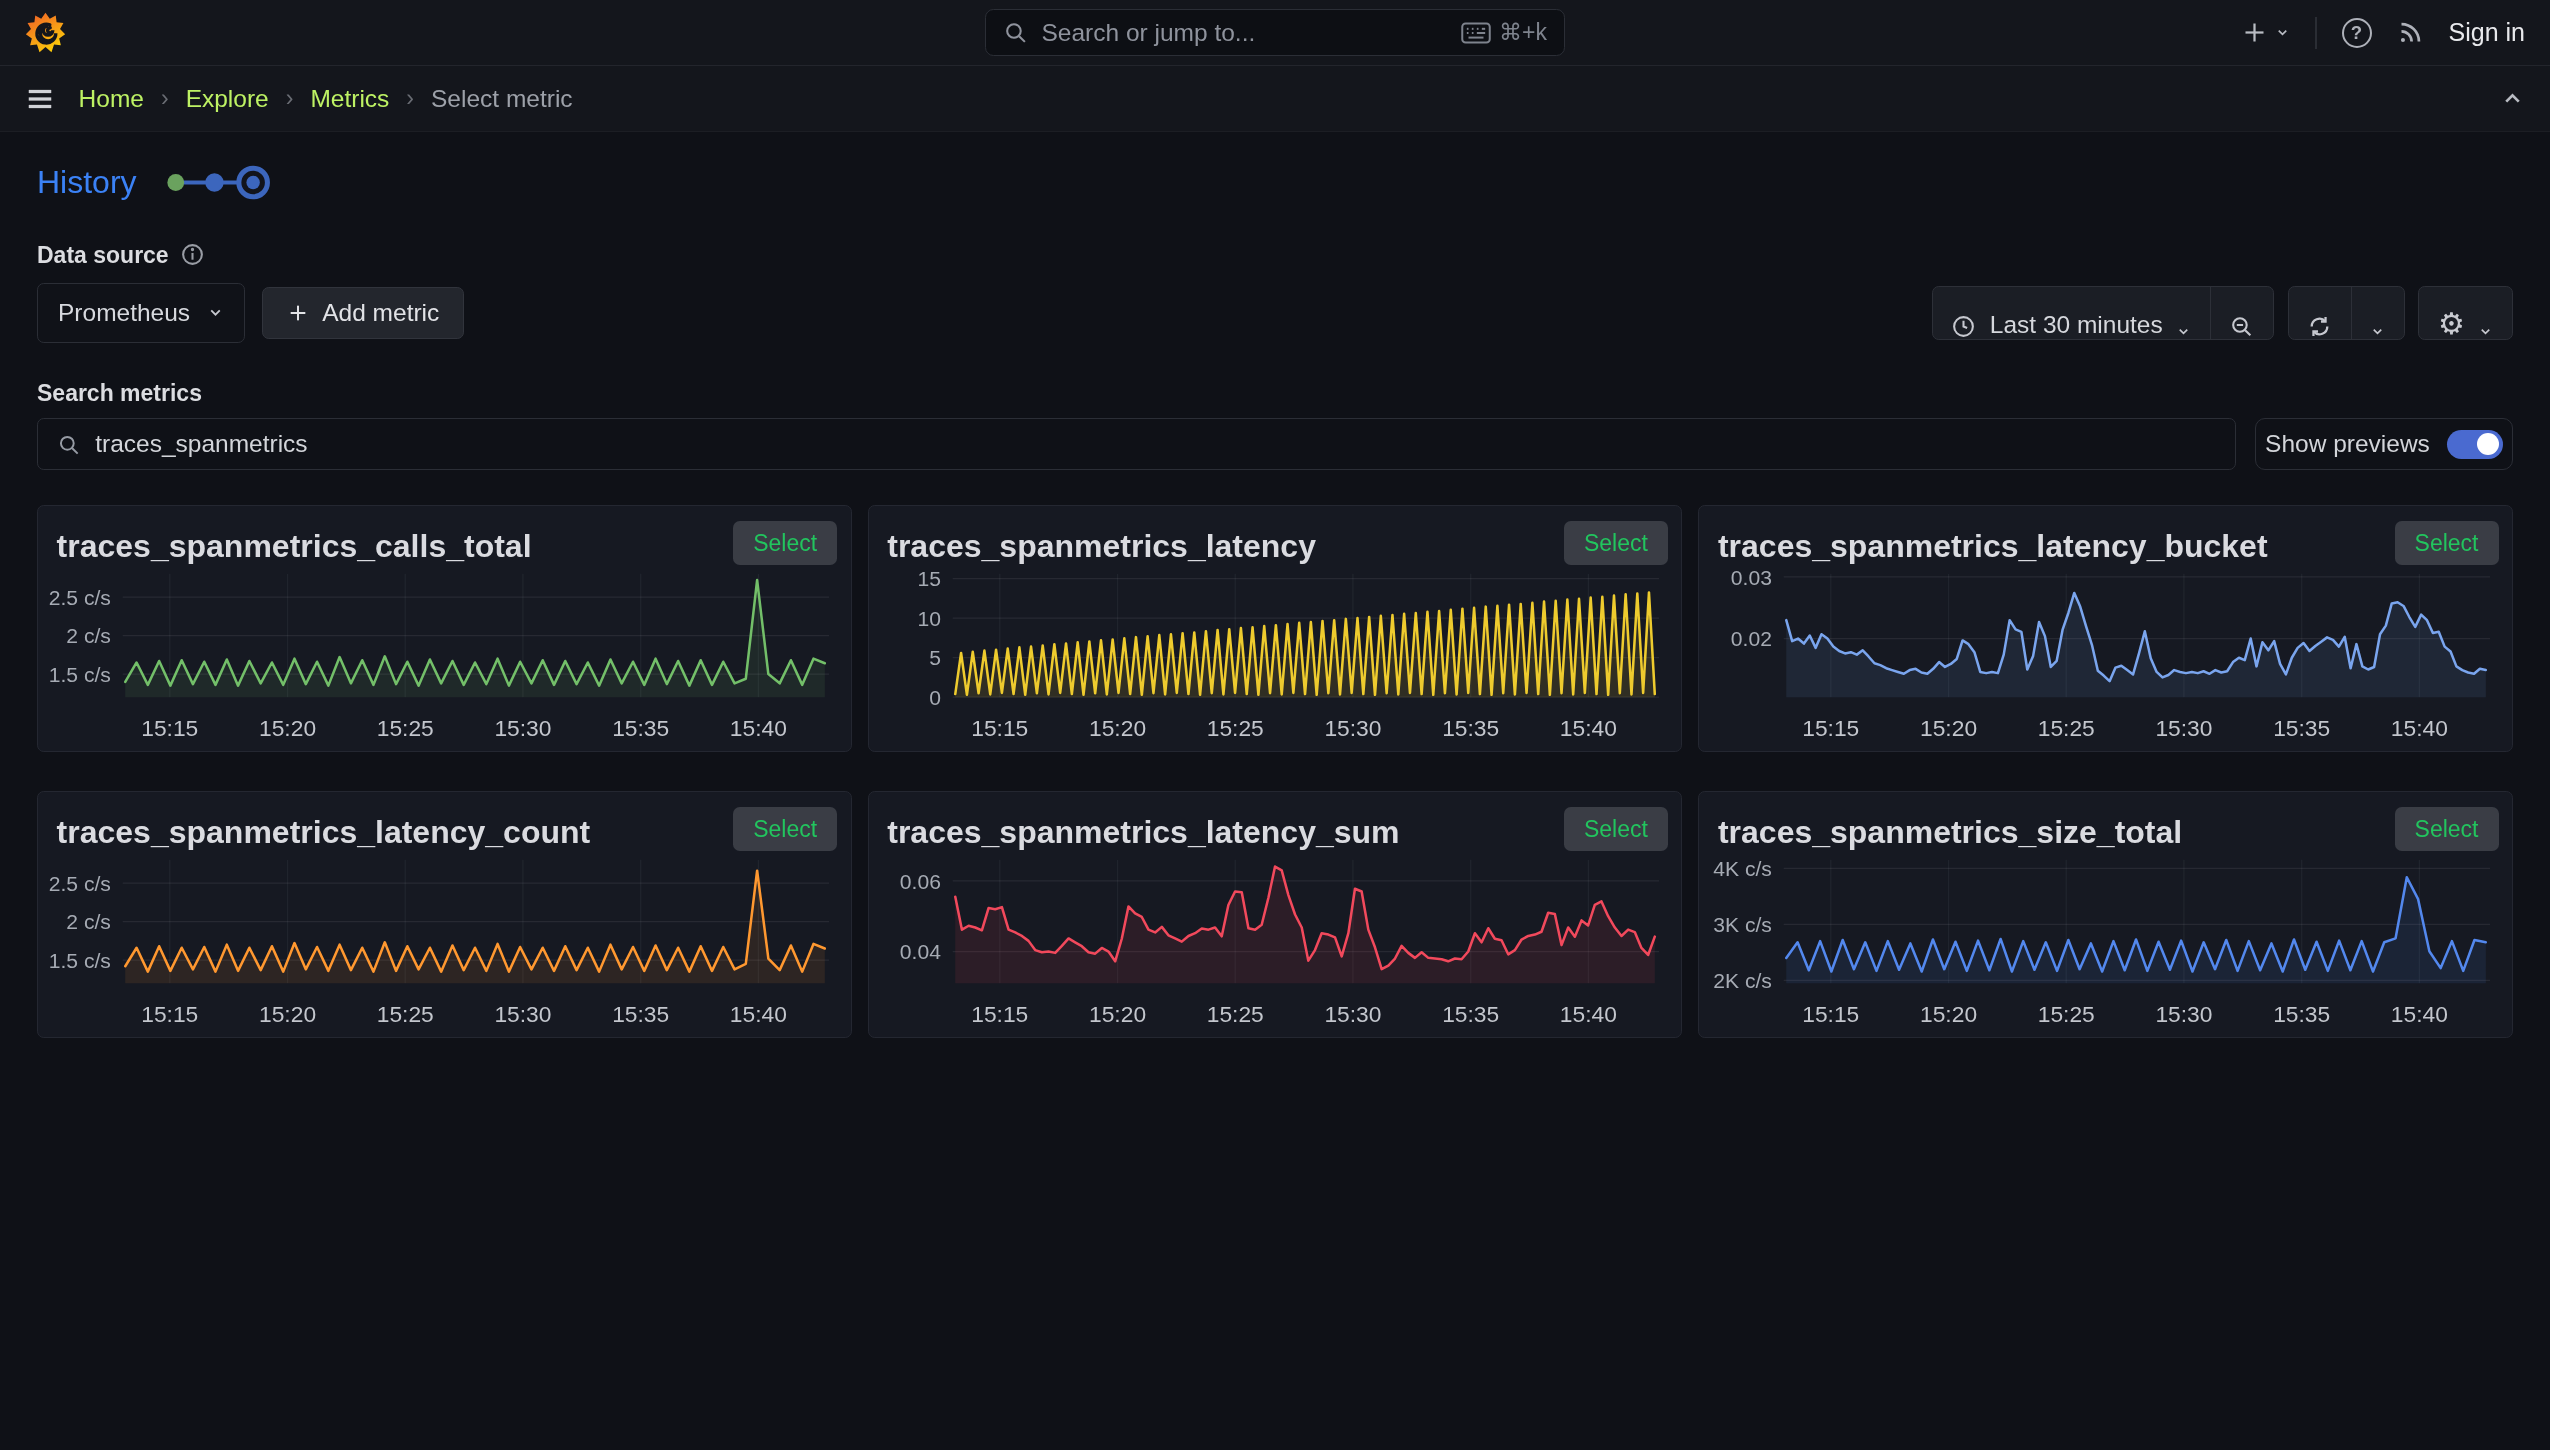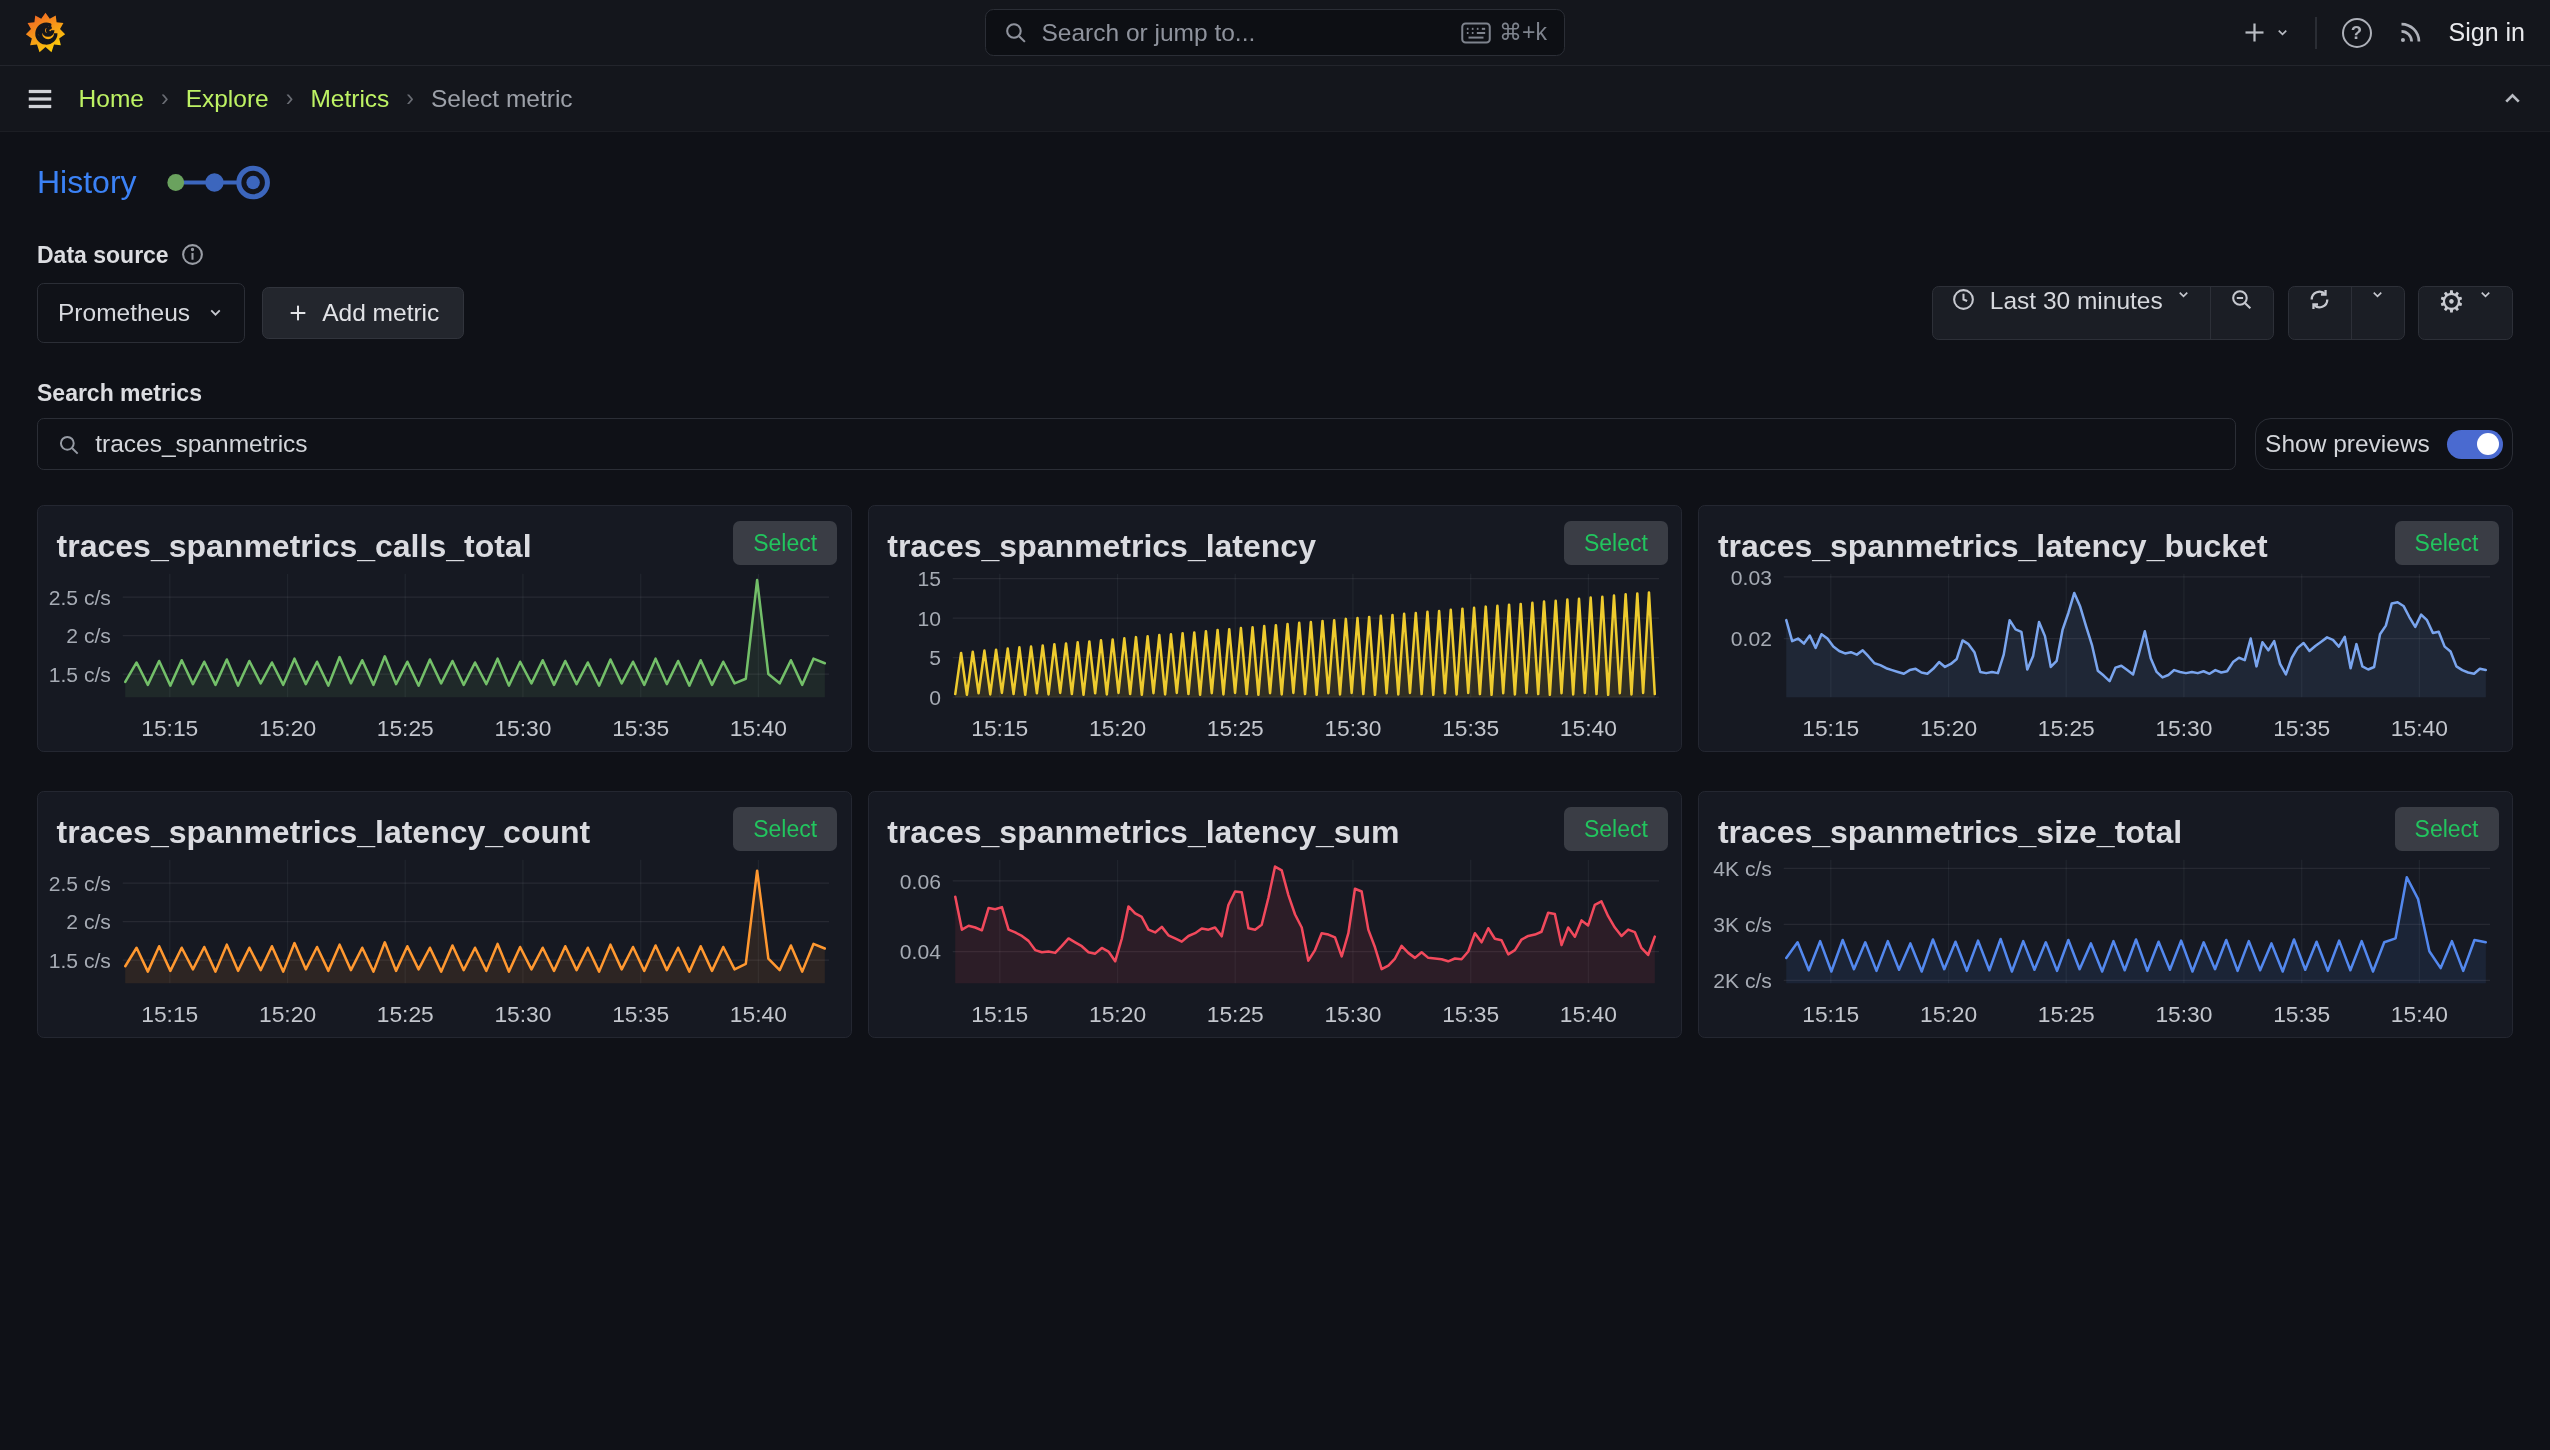--- a/index.html
+++ b/index.html
@@ -63,34 +63,34 @@
   .addlabel-btn {
     height:52px; background:#23262d; border:1.7px solid #31343c; border-radius:6.8px;
     display:flex; align-items:center; gap:13.5px; padding:0 23.6px;
     font-size:24.5px; font-weight:500; color:#e2e3e7;
   }
   .controls-right { margin-left:auto; display:flex; align-items:center; gap:13.5px; }
   .btn-group {
     display:flex; align-items:stretch; height:54px;
     background:#1b1e25; border:1.7px solid #2d3038; border-radius:6.8px; overflow:hidden;
   }
-  .seg { display:flex; align-items:flex-start; gap:13.5px; padding:0 18.6px;
+  .seg { display:flex; align-items:flex-end; gap:13.5px; padding:0 18.6px;
     font-size:24.5px; font-weight:500; color:#d6d8dd; }
   .seg + .seg { border-left:1.7px solid #2d3038; }
   .gear-glyph { font-size:30px; color:#c9cbd1; line-height:1; }
 
   .searchmetrics-label { margin-top:37px; font-size:23px; font-weight:700; color:#dcdde1; }
   .search-row { margin-top:11.8px; display:flex; align-items:center; gap:18.6px; }
   .metrics-input {
     flex:1; height:52px; background:#0f1117; border:1.7px solid #2b2e36; border-radius:6.8px;
     display:flex; align-items:center; gap:15px; padding:0 18.6px;
     font-size:24.5px; color:#d3d5da;
   }
   .previews-box {
-    width:258px; height:52px; border:1.7px solid #2b2e36; border-radius:16px;
+    width:258px; height:52px; border:1.7px solid #2b2e36; border-radius:10px;
     display:flex; align-items:center; justify-content:center; gap:17px;
     font-size:24.5px; color:#d3d5da;
   }
   .toggle { width:56px; height:29px; border-radius:14.4px; background:#4a6ad0; position:relative; }
   .toggle .knob { position:absolute; top:3.4px; right:3.4px; width:22px; height:22px;
     border-radius:50%; background:#ffffff; }
 
   
   .panel-grid {
     margin-top:35px;

